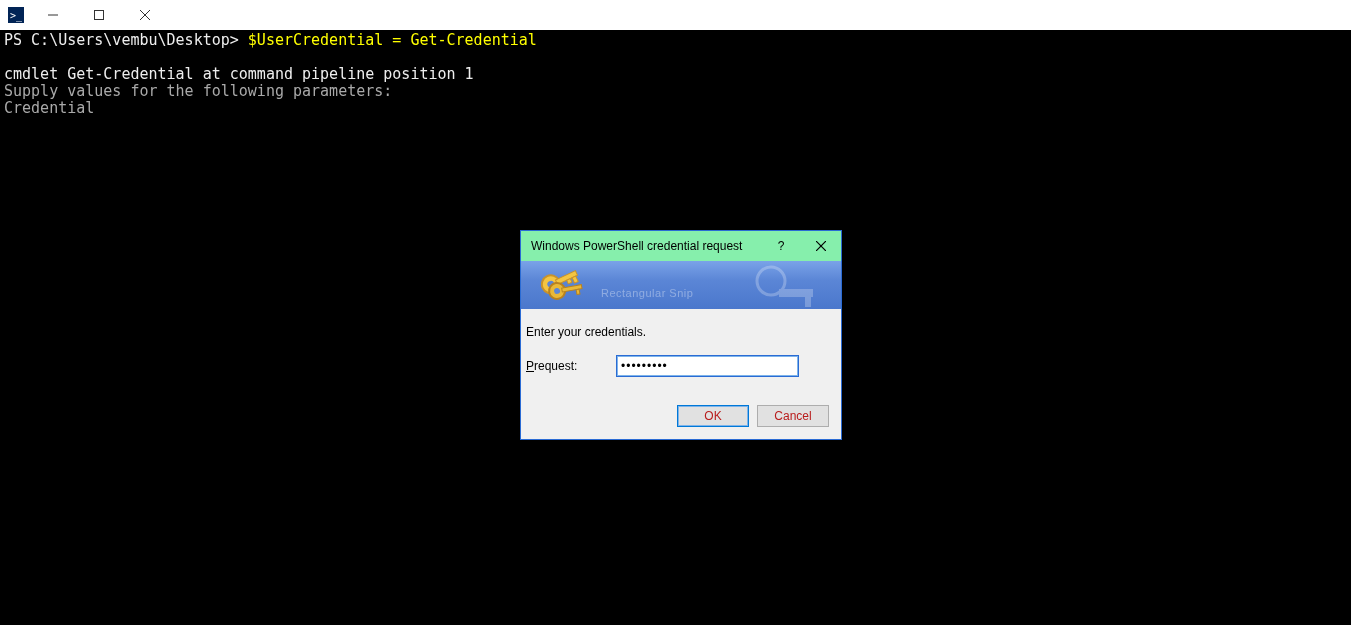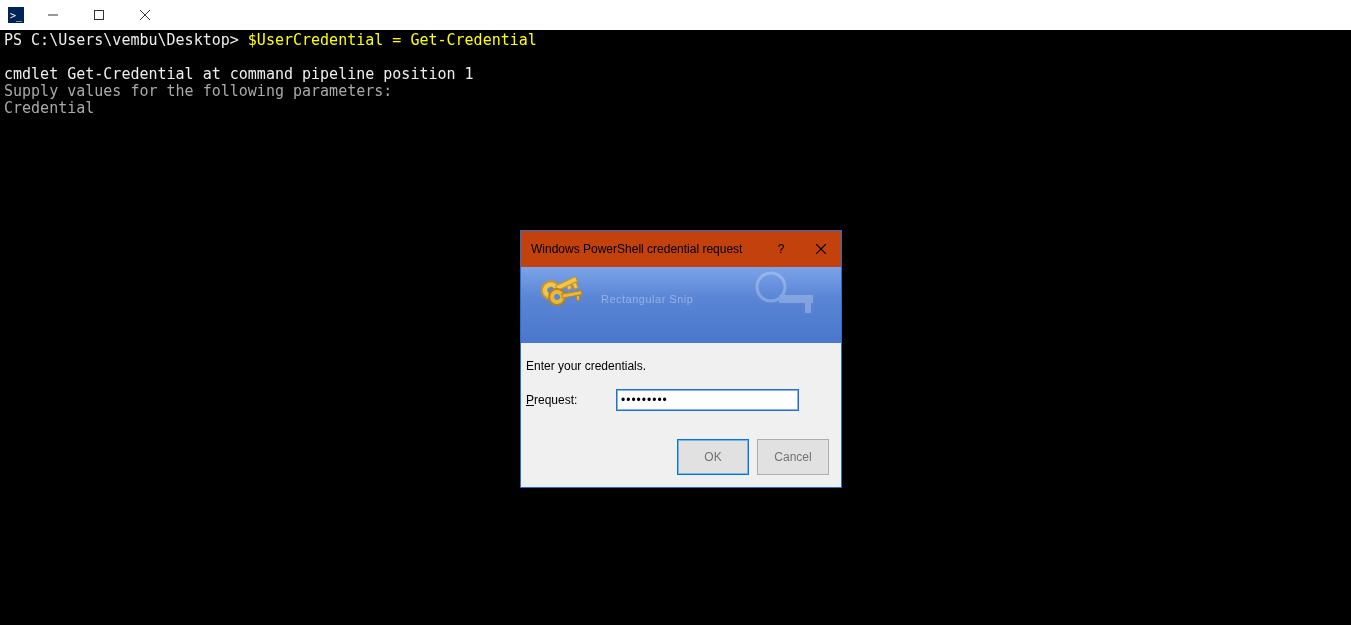--- a/index.html
+++ b/index.html
@@ -60,30 +60,30 @@
   position: absolute;
   left: 520px;
   top: 230px;
   width: 322px;
   background: #f0f0f0;
   border: 1px solid #2a6bd4;
   box-shadow: 0 0 0 1px rgba(0,0,0,0.1);
   font-size: 12px;
 }
 .dlg-titlebar {
-  height: 36px;
-  background: #c2410c;
+  height: 30px;
+  background: #86efac;
   display:flex;
   align-items:center;
   padding-left:10px;
 }
 .dlg-titlebar .dlg-title { flex:1; color:#000; font-size:12px;}
 .dlg-tb-btn { width:40px; height:30px; display:flex;align-items:center;justify-content:center;}
 .banner {
-  height: 76px;
+  height: 48px;
   background: linear-gradient(to bottom, #7aa3e8 0%, #5b86d6 40%, #4a77cc 100%);
   position: relative;
   overflow:hidden;
 }
 .banner .keys {
   position:absolute; left:20px; top:4px;
 }
 .banner .watermark {
   position:absolute; left:80px; top:26px;
   color: rgba(255,255,255,0.35);
@@ -135,24 +135,24 @@
   letter-spacing:1px;
 }
 .dlg-buttons {
   display:flex;
   justify-content:flex-end;
   gap:8px;
   padding: 8px 12px 12px 12px;
 }
 .dbtn {
   width:72px;
-  height:36px;
+  height:22px;
   background:#e1e1e1;
   border:1px solid #adadad;
-  color:#737373;
+  color:#b91c1c;
   font-size:12px;
   display:flex;align-items:center;justify-content:center;
 }
 .dbtn.primary {
   border:1px solid #0078d7;
   box-shadow: inset 0 0 0 1px #7eb4ea;
 }
 </style>
 </head>
 <body>

